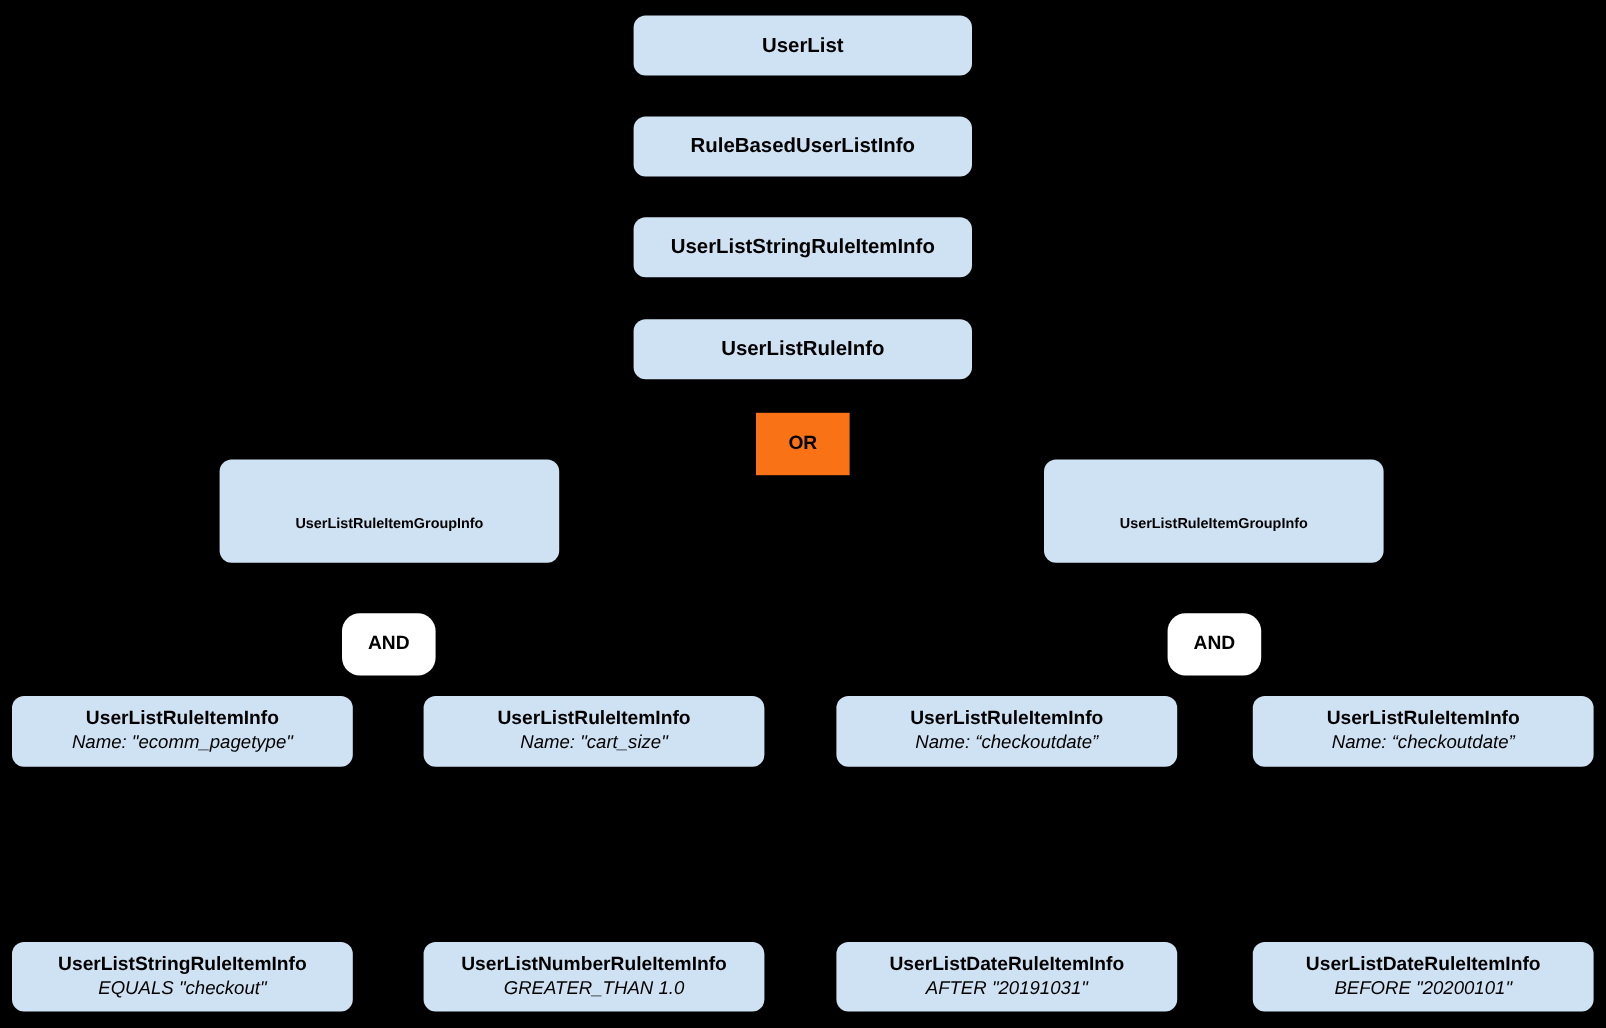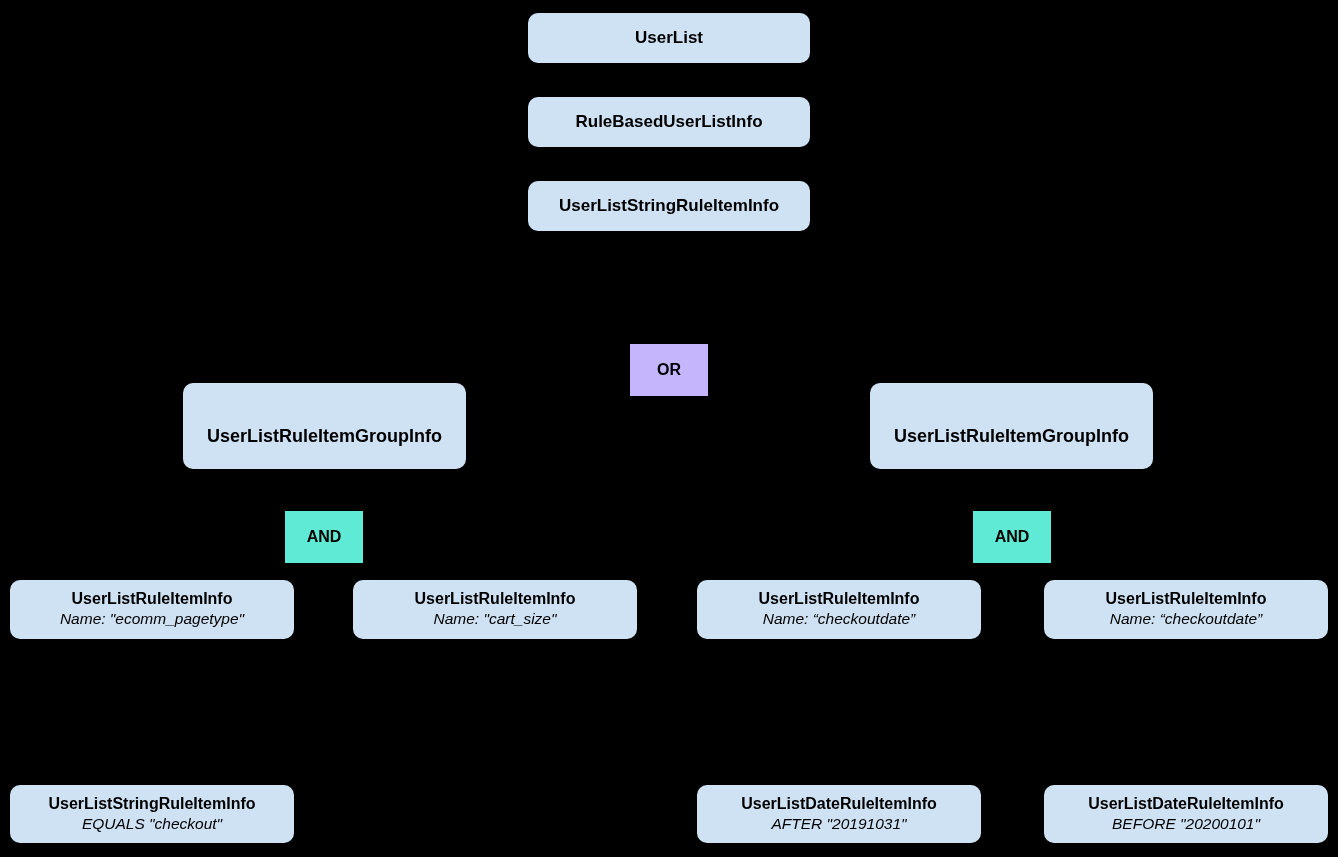--- a/index.html
+++ b/index.html
@@ -43,24 +43,24 @@
     position: absolute;
     width: 78px;
     height: 52px;
     display: flex;
     align-items: center;
     justify-content: center;
     font-weight: bold;
     font-size: 16px;
     text-align: center;
   }
-  .op-or  { background: #c4b5fd; }
-  .op-and { background: #5eead4; }
+  .op-or  { background: #f97316; }
+  .op-and { background: #ffffff; border-radius: 15px; }
   .group { width: 283px; height: 86px; top: 383px; }
-  .group .title { font-size: 18px; margin-top: 20px; }
+  .group .title { font-size: 12px; margin-top: 20px; }
   .item  { width: 284px; height: 59px; top: 580px; text-align: right; }
   .item .title { font-size: 16px; }
   .leaf  { width: 284px; height: 58px; top: 785px; justify-content: center; }
   .leaf .title { font-size: 16px; }
   .arrowhead {
     position: absolute;
     width: 38px;
     height: 15px;
     background: #000000;
   }
@@ -73,20 +73,23 @@
 <div id="canvas">
 
   <div class="node chain" style="top:13px">
     <div class="title">UserList</div>
   </div>
   <div class="node chain" style="top:97px">
     <div class="title">RuleBasedUserListInfo</div>
   </div>
   <div class="node chain" style="top:181px">
     <div class="title">UserListStringRuleItemInfo</div>
+  </div>
+  <div class="node chain" style="top:266px">
+    <div class="title">UserListRuleInfo</div>
   </div>
 
   <div class="op op-or" style="left:630px; top:344px">
     <span>OR</span>
   </div>
 
   <div class="arrowhead left-head" style="left:314px; top:377px"></div>
   <div class="arrowhead right-head" style="left:977px; top:372px"></div>
 
   <div class="node group" style="left:183px">
@@ -117,20 +120,24 @@
   </div>
   <div class="node item" style="left:1044px">
     <div class="title">UserListRuleItemInfo</div>
     <div class="subtitle">Name: “checkoutdate”</div>
   </div>
 
   <div class="node leaf" style="left:10px">
     <div class="title">UserListStringRuleItemInfo</div>
     <div class="subtitle">EQUALS "checkout"</div>
   </div>
+  <div class="node leaf" style="left:353px">
+    <div class="title">UserListNumberRuleItemInfo</div>
+    <div class="subtitle">GREATER_THAN 1.0</div>
+  </div>
   <div class="node leaf" style="left:697px">
     <div class="title">UserListDateRuleItemInfo</div>
     <div class="subtitle">AFTER "20191031"</div>
   </div>
   <div class="node leaf" style="left:1044px">
     <div class="title">UserListDateRuleItemInfo</div>
     <div class="subtitle">BEFORE "20200101"</div>
   </div>
 
 </div>

